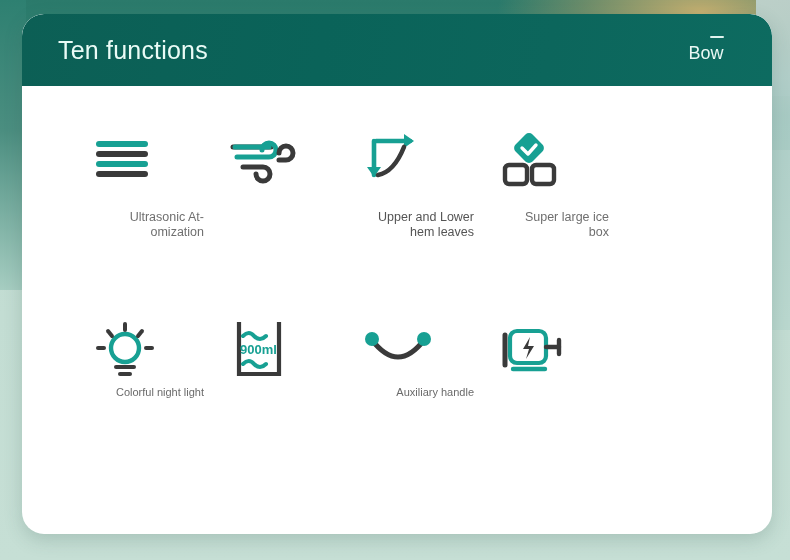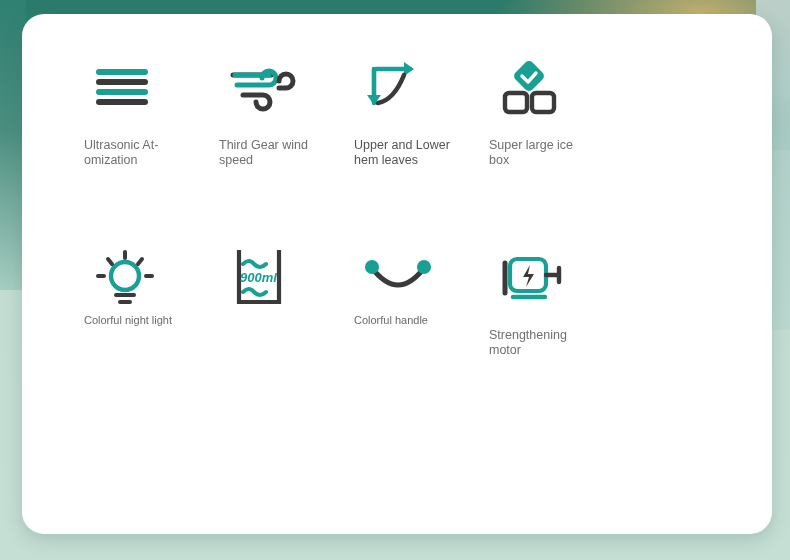--- a/index.html
+++ b/index.html
@@ -92,41 +92,42 @@
     border-radius: 1px;
   }
   #bow-label {
     color: #e9f8f4;
     font-size: 18px;
     white-space: nowrap;
   }
 
   #grid {
     padding: 42px 8px 0 0;
+    text-align: right;
   }
   .row {
     display: flex;
     height: 190px;
   }
   .cell {
     width: 133px;
     margin-left: 0;
     position: relative;
   }
   .cell:nth-child(1) { margin-left: 62px; }
   .cell:nth-child(n+2) { margin-left: 2px; }
 
   .icon-box {
     height: 66px;
     display: flex;
     align-items: center;
     justify-content: flex-start;
     padding-left: 6px;
   }
-  .icon-box.center-ish { padding-left: 10px; font-style: italic; }
+  .icon-box.center-ish { padding-left: 10px; }
 
   .label {
     margin-top: 16px;
     color: #6f6f6f;
     font-size: 12.5px;
     line-height: 1.22;
     width: 120px;
   }
   .label.sm   { font-size: 11px; color: #6a6a6a; }
   .label.dk   { color: #545454; }
@@ -139,20 +140,27 @@
 
 <div id="bg">
   <div id="bg-lower"></div>
   <div id="bg-topstrip"></div>
   <div id="bg-leftband"></div>
   <div id="bg-rightband"></div>
 </div>
 
 <div id="card">
 
+  <div id="header">
+    <div id="title">Ten functions</div>
+    <div id="bow-wrap">
+      <div id="bow-dash"></div>
+      <div id="bow-label">Bow</div>
+    </div>
+  </div>
 
   <div id="grid">
 
     <div class="row">
 
       <div class="cell">
         <div class="icon-box center-ish">
           <svg width="60" height="48" viewBox="0 0 60 48">
             <rect x="2" y="4" width="52" height="6" rx="3" fill="#17a093"></rect>
             <rect x="2" y="14" width="52" height="6" rx="3" fill="#3a3a3a"></rect>
@@ -167,21 +175,20 @@
       <div class="cell">
         <div class="icon-box center-ish">
           <svg width="76" height="52" viewBox="0 0 76 52">
             <path d="M4 12 H42" fill="none" stroke="#3a3a3a" stroke-width="5" stroke-linecap="round"></path>
             <path d="M8 22 H40 a7 7 0 1 0 -7 -7" fill="none" stroke="#17a093" stroke-width="5" stroke-linecap="round"></path>
             <path d="M6 12 H40" fill="none" stroke="#17a093" stroke-width="5" stroke-linecap="round"></path>
             <path d="M14 32 H34 a7 7 0 1 1 -7 7" fill="none" stroke="#3a3a3a" stroke-width="5" stroke-linecap="round"></path>
             <path d="M50 18 a7 7 0 1 1 7 7 h-7" fill="none" stroke="#3a3a3a" stroke-width="5" stroke-linecap="round"></path>
           </svg>
         </div>
-        <div class="label">Third Gear wind<br>speed</div>
       </div>
 
       <div class="cell">
         <div class="icon-box center-ish">
           <svg width="62" height="56" viewBox="0 0 62 56">
             <path d="M10 8 V42" fill="none" stroke="#17a093" stroke-width="4.6" stroke-linecap="round"></path>
             <path d="M3 34 l7 10 7 -10" fill="#17a093"></path>
             <path d="M12 8 H46" fill="none" stroke="#17a093" stroke-width="4.6" stroke-linecap="round"></path>
             <path d="M40 1 l10 7 -10 7" fill="#17a093"></path>
             <path d="M14 42 q16 -3 26 -28" fill="none" stroke="#3a3a3a" stroke-width="4.6" stroke-linecap="round"></path>
@@ -238,34 +245,33 @@
       </div>
 
       <div class="cell">
         <div class="icon-box center-ish">
           <svg width="68" height="50" viewBox="0 0 68 50">
             <path d="M8 14 q26 34 52 0" fill="none" stroke="#3a3a3a" stroke-width="5.2" stroke-linecap="round"></path>
             <circle cx="8" cy="13" r="7" fill="#17a093"></circle>
             <circle cx="60" cy="13" r="7" fill="#17a093"></circle>
           </svg>
         </div>
-        <div class="label sm pull">Colorful handle</div>
+        <div class="label sm pull">Auxiliary handle</div>
       </div>
 
 
       <div class="cell">
         <div class="icon-box center-ish">
           <svg width="66" height="56" viewBox="0 0 66 56">
             <path d="M6 12 V42" fill="none" stroke="#3a3a3a" stroke-width="5" stroke-linecap="round"></path>
             <rect x="11" y="8" width="36" height="32" rx="7" fill="none" stroke="#17a093" stroke-width="4.2"></rect>
             <path d="M47 24 H60" fill="none" stroke="#3a3a3a" stroke-width="4.4" stroke-linecap="round"></path>
             <path d="M60 17 V31" fill="none" stroke="#3a3a3a" stroke-width="4.4" stroke-linecap="round"></path>
             <path d="M14 46 H46" fill="none" stroke="#17a093" stroke-width="4.4" stroke-linecap="round"></path>
             <path d="M31 14 L24 26 h6 l-3 10 8 -13 h-6 z" fill="#3a3a3a"></path>
           </svg>
         </div>
-        <div class="label">Strengthening<br>motor</div>
       </div>
 
     </div>
 
   </div>
 </div>
 
 </body></html>

